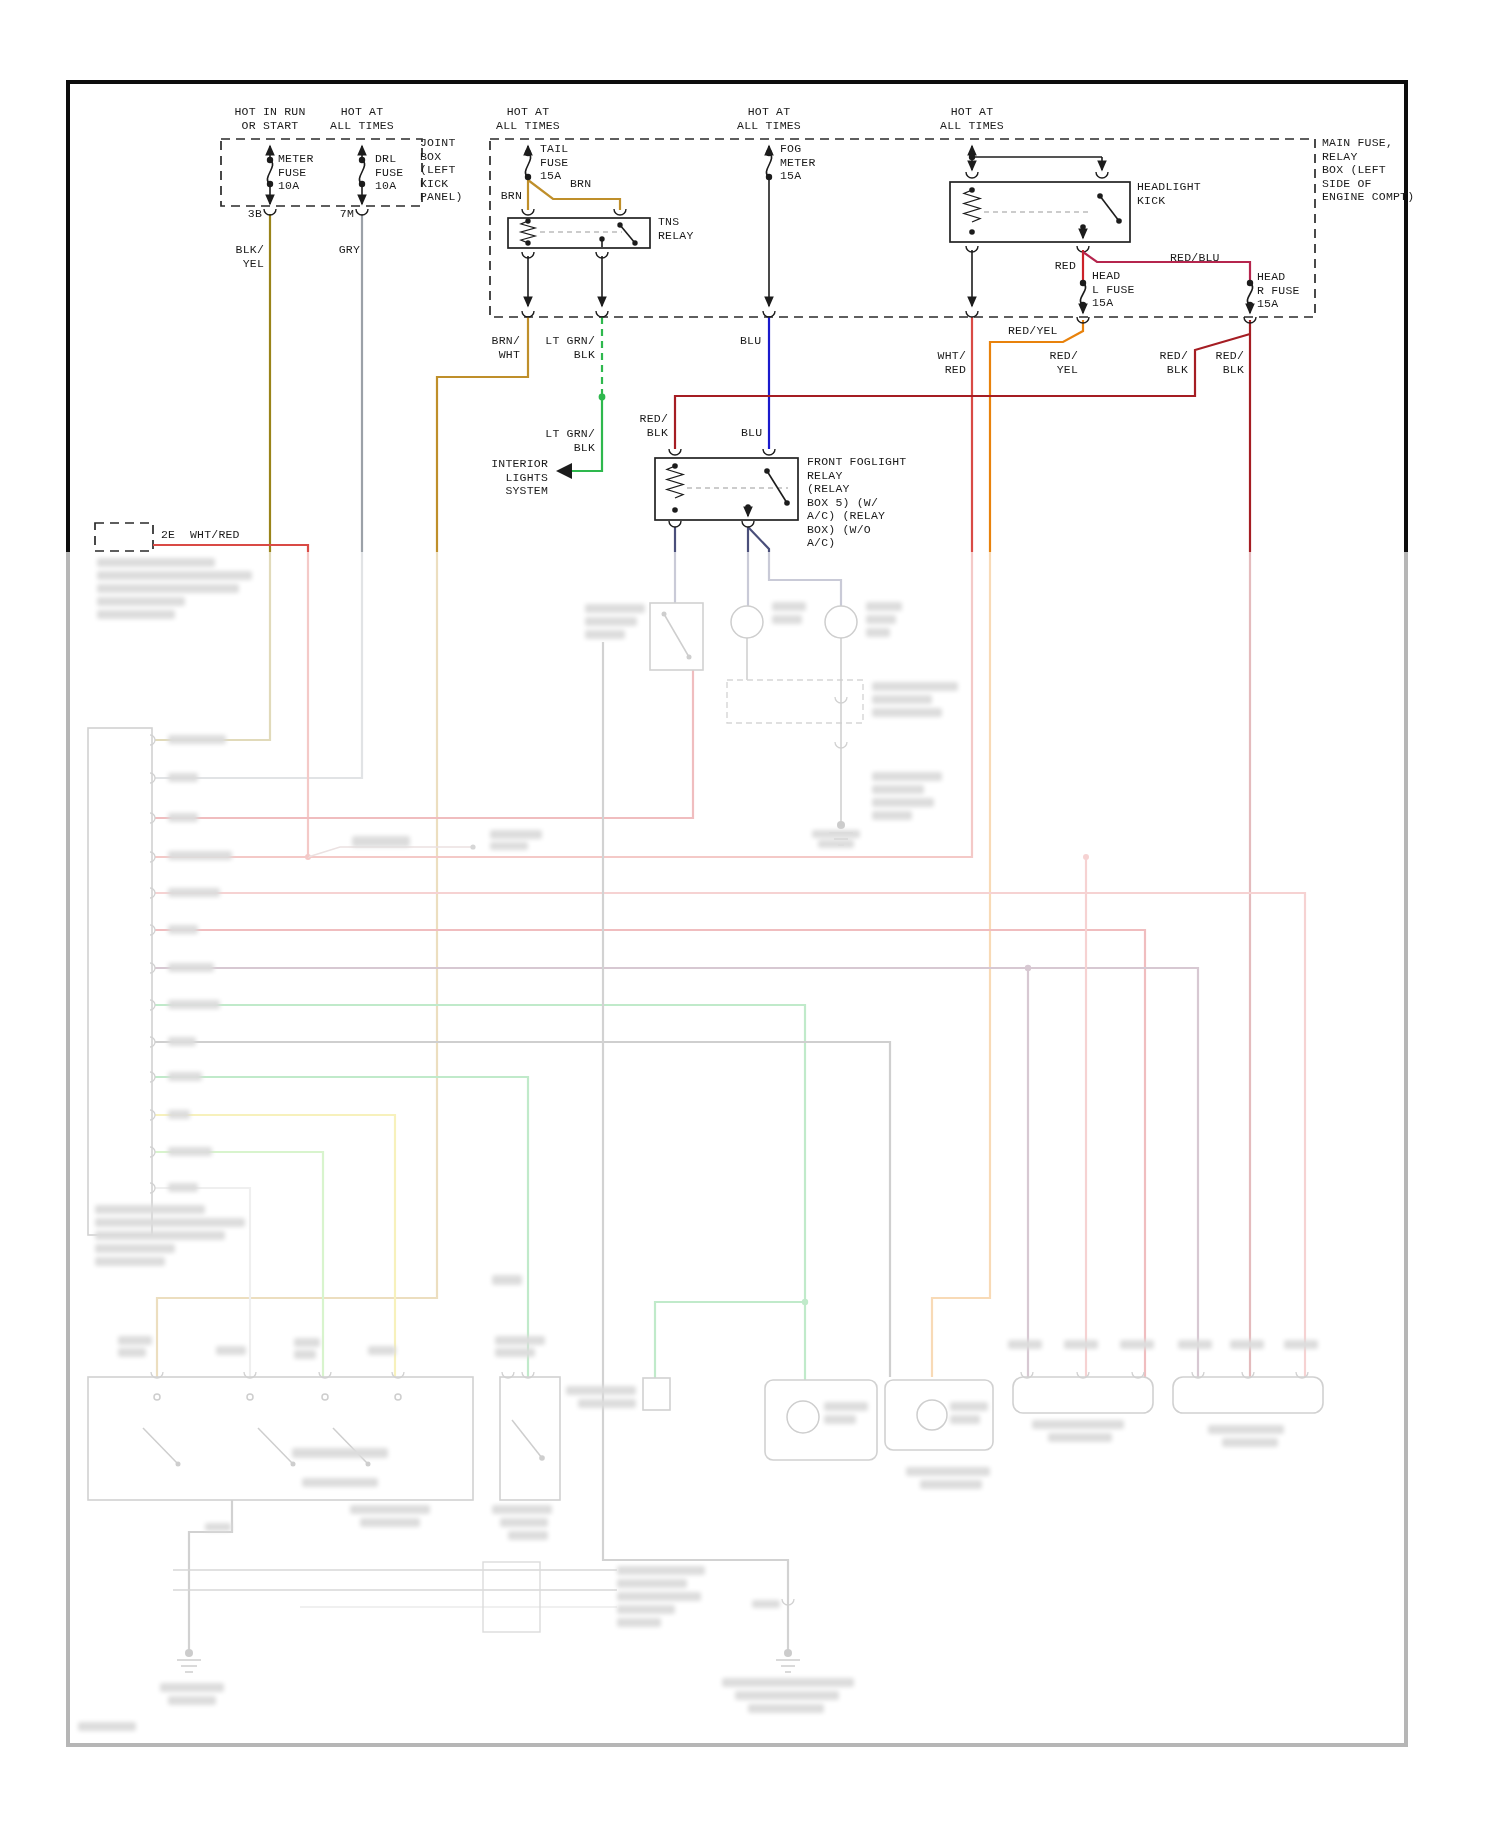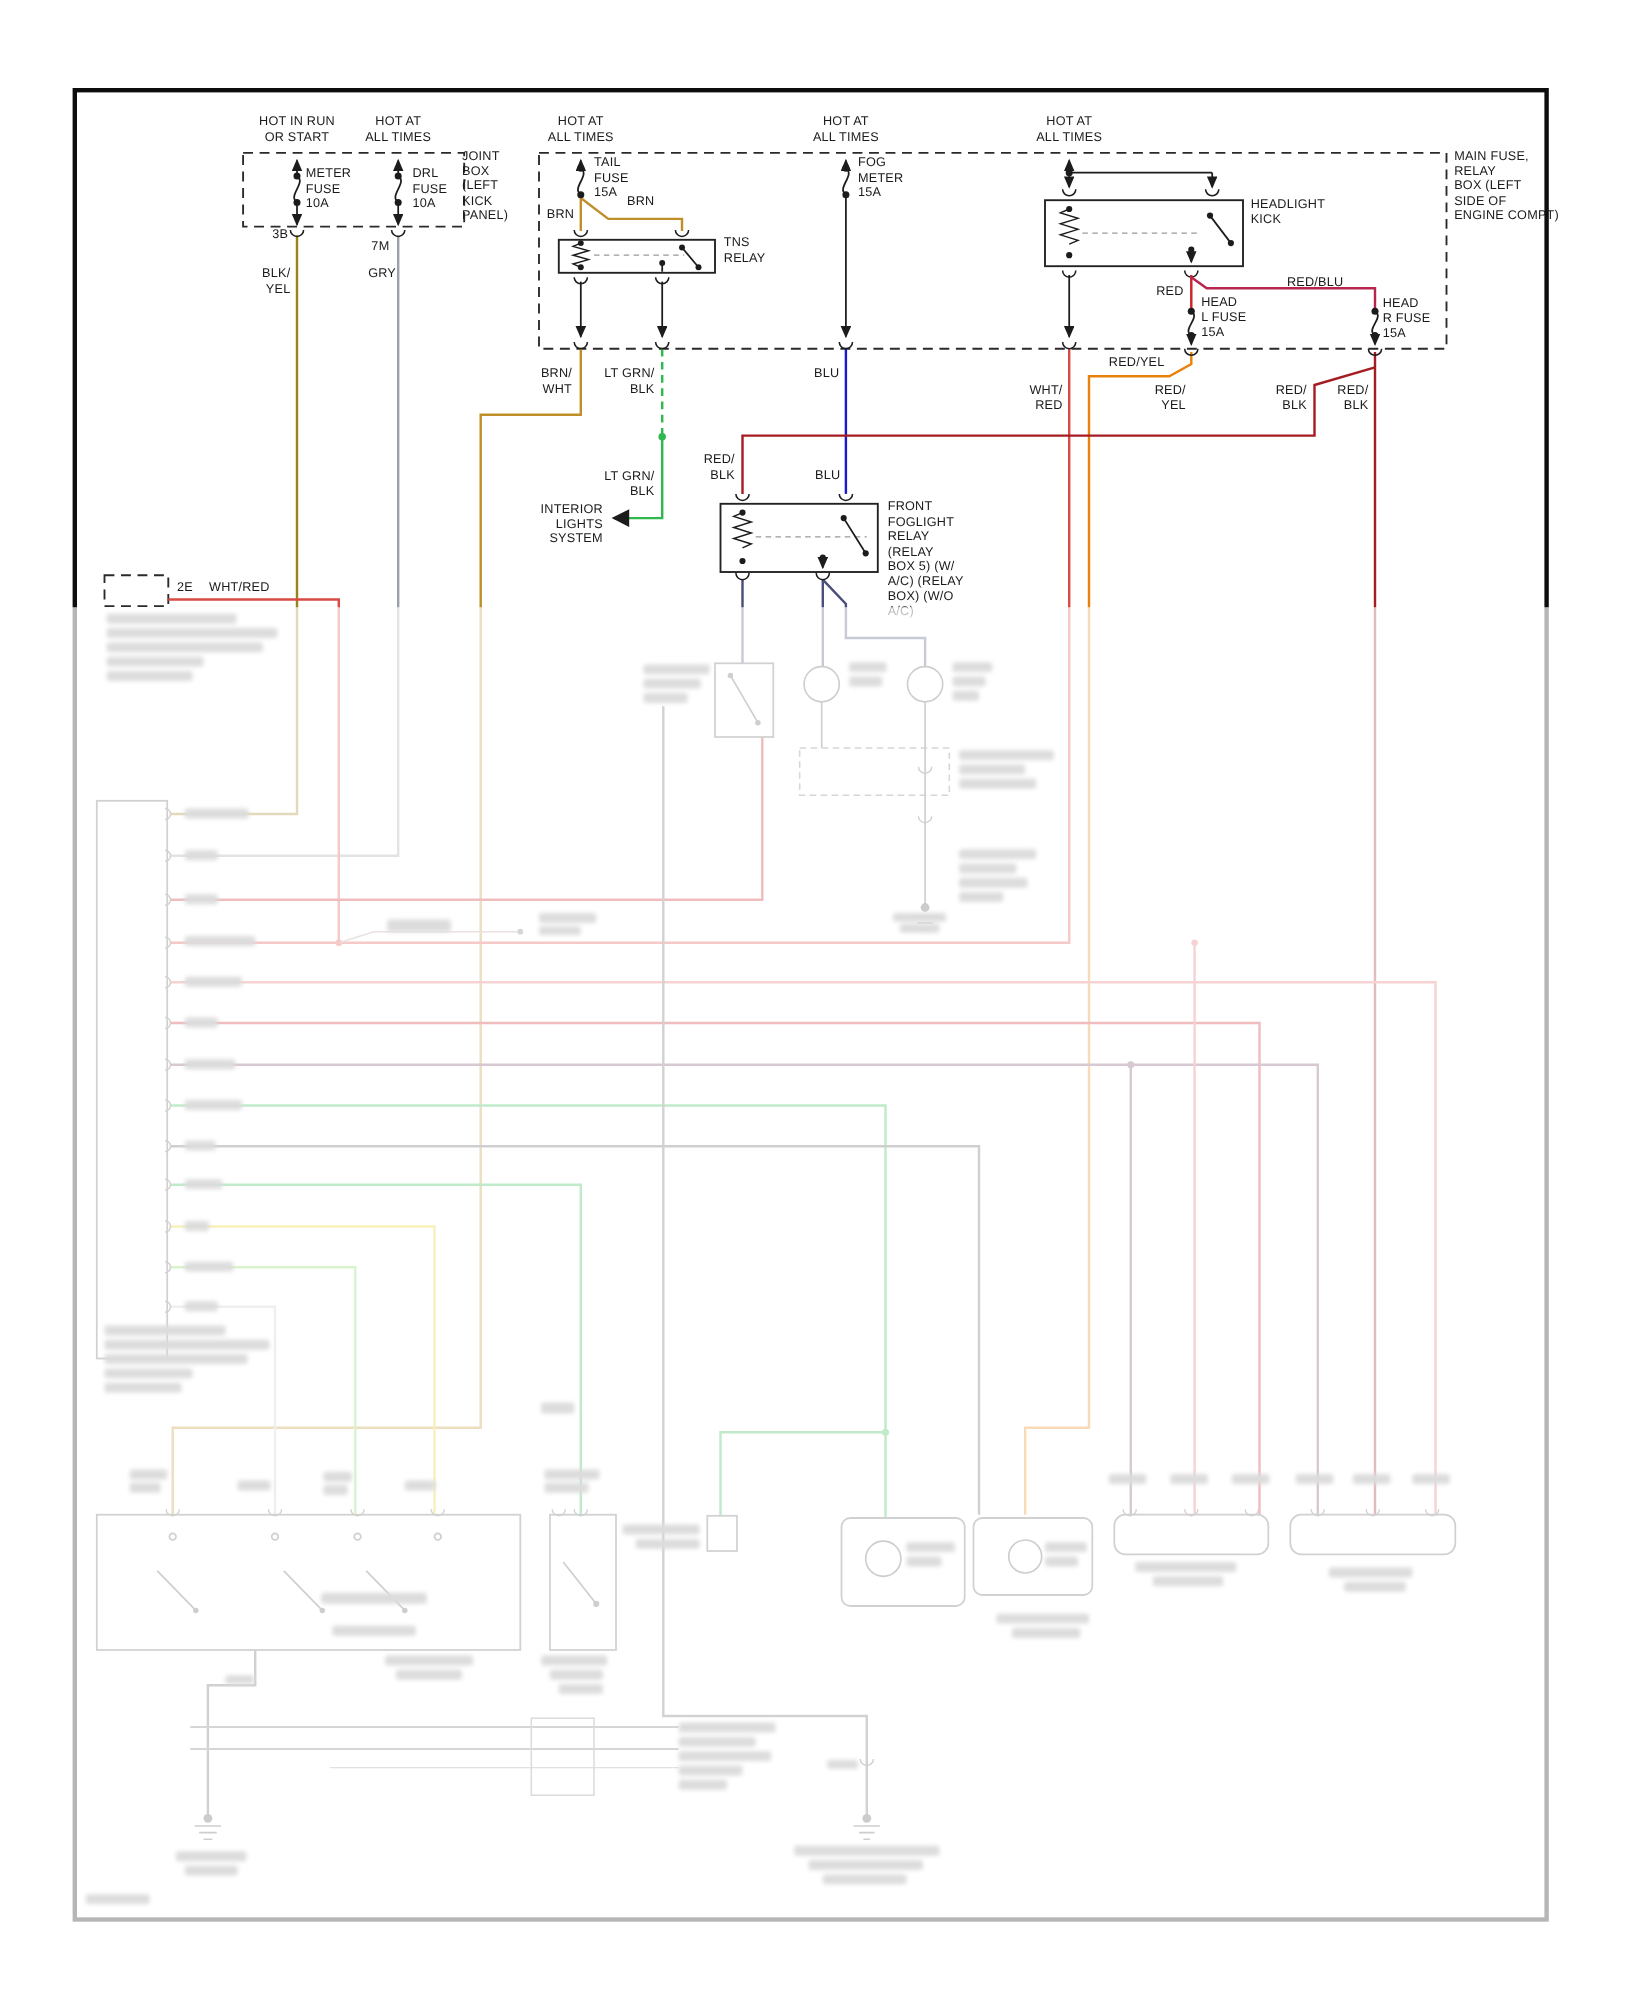--- a/index.html
+++ b/index.html
@@ -1,17 +1,17 @@
 <!DOCTYPE html>
 <html style="--c-blk-yel: #9a8419; --c-gry: #9ba1a8; --c-brn: #bf8f2a; --c-grn: #2eb84d; --c-ltgrn: #7ed957; --c-blu: #1a1acc; --c-navy: #4a4f7a; --c-red: #cc2229; --c-red-blu: #b5254d; --c-red-yel: #e8820c; --c-red-blk: #a51d23; --c-wht-red: #d94a45; --c-pink: #e06a6a; --c-purple: #7a4668; --c-yel: #e3cf1e; --c-gray: #606060; --c-pale: #c9c9c9;"><head>
 <meta charset="utf-8">
 <style>
   html,body{margin:0;padding:0;background:#fff;}
   #stage{position:relative;width:1488px;height:1828px;background:#ffffff;overflow:hidden;
-         font-family:Liberation Sans, sans-serif;}
+         font-family:Liberation Mono, monospace;}
   svg{position:absolute;left:0;top:0;}
   .lbl{position:absolute;font-size:11.5px;line-height:13.5px;color:#1b1b1b;
        white-space:pre-line;letter-spacing:.2px;}
   .lbl.r{text-align:right;}
   .lbl.c{text-align:center;}
   .blobs{filter:blur(2px);}
   .fade{position:absolute;left:0;top:552px;width:1500px;height:1276px;
         background:rgba(255,255,255,0.70);pointer-events:none;}
   .wire{fill:none;stroke-width:2.2;}
   .blk{stroke:#1c1c1c;fill:none;stroke-width:1.6;}
@@ -447,21 +447,21 @@
 KICK</div>
 <div class="lbl" style="left:807px;top:455px;width:100px">FRONT FOGLIGHT
 RELAY
 (RELAY
 BOX 5) (W/
 A/C) (RELAY
 BOX) (W/O
 A/C)</div>
 
 <div class="lbl r" style="left:240px;top:207px;width:22px">3B</div>
-<div class="lbl r" style="left:332px;top:218px;width:22px">7M</div>
+<div class="lbl r" style="left:332px;top:207px;width:22px">7M</div>
 <div class="lbl" style="left:161px;top:528px">2E</div>
 <div class="lbl" style="left:190px;top:528px">WHT/RED</div>
 
 <div class="lbl r" style="left:214px;top:243px;width:50px">BLK/
 YEL</div>
 <div class="lbl r" style="left:314px;top:243px;width:46px">GRY</div>
 <div class="lbl" style="left:570px;top:177px">BRN</div>
 <div class="lbl r" style="left:478px;top:189px;width:44px">BRN</div>
 <div class="lbl r" style="left:470px;top:334px;width:50px">BRN/
 WHT</div>

